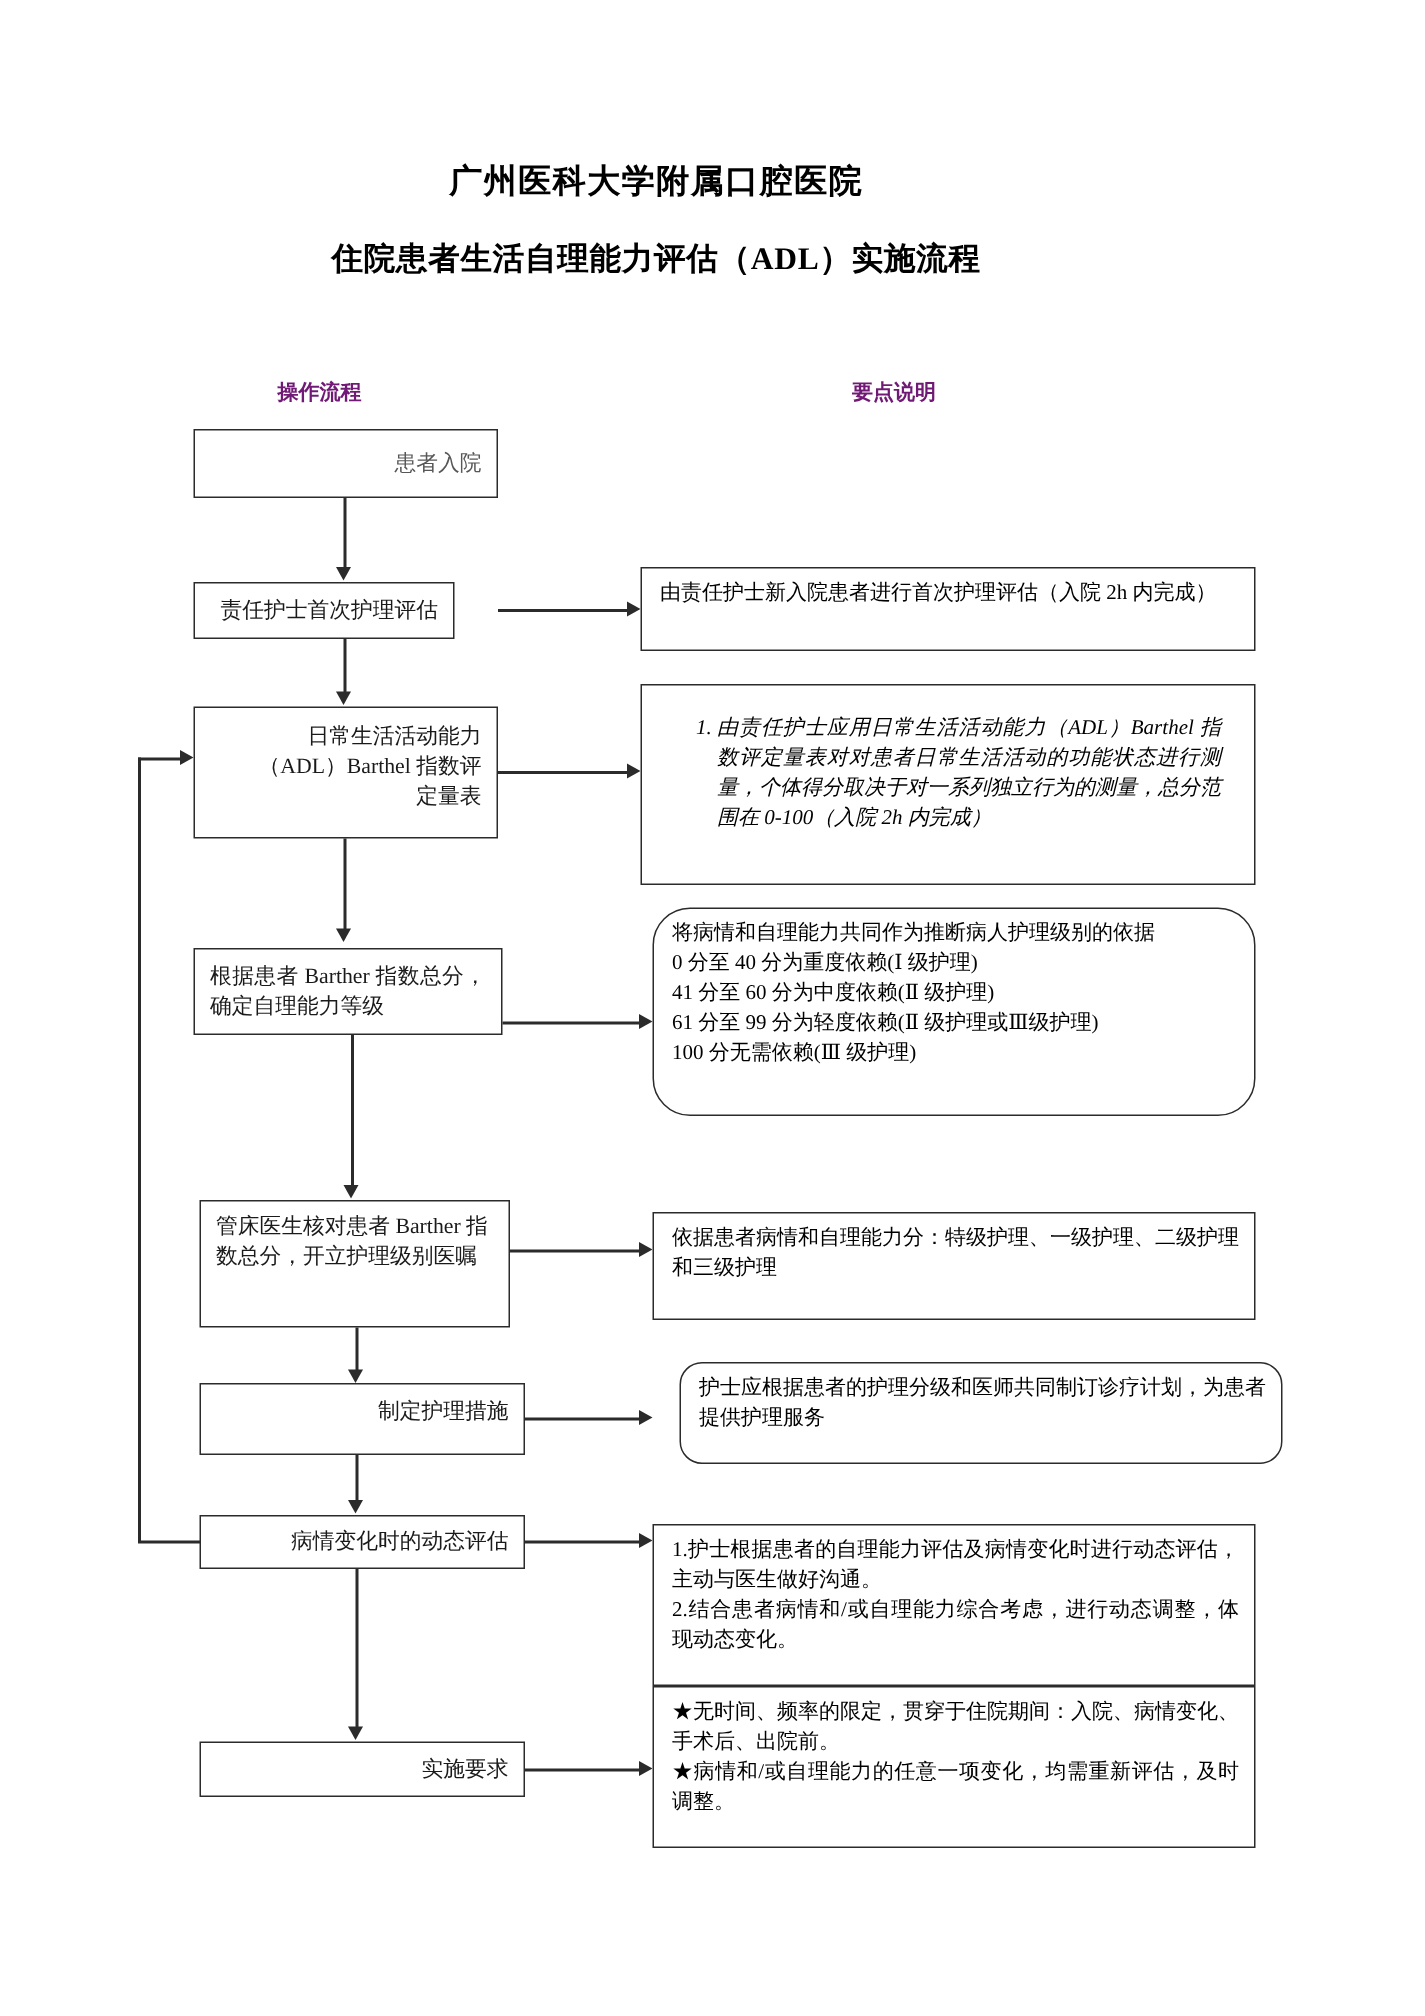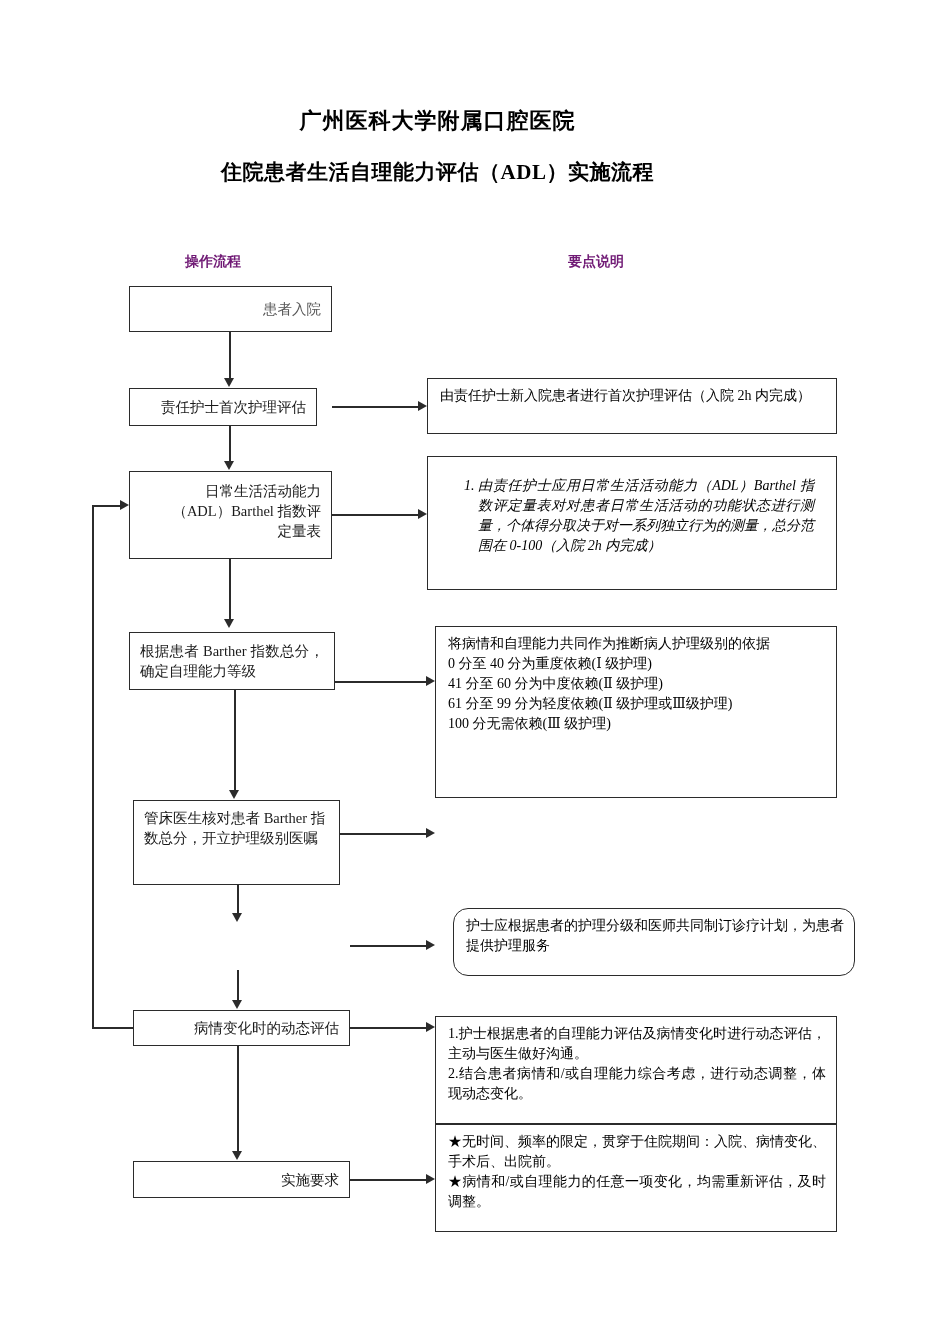--- a/index.html
+++ b/index.html
@@ -116,21 +116,21 @@
   <div class="col-header" id="hdr-flow">操作流程</div>
   <div class="col-header" id="hdr-notes">要点说明</div>
 
   <div class="box flow-box center" style="left:129px; top:286px; width:203px; height:46px; align-items:center;">
     <div class="inner muted">患者入院</div>
   </div>
 
   <div class="vline" style="left:229px; top:332px; height:48px;"></div>
   <div class="arrow-down" style="left:224px; top:378px;"></div>
 
-  <div class="box flow-box center" style="left:129px; top:388px; width:188px; height:38px; align-items:center;">
+  <div class="box flow-box center" style="left:129px; top:388px; width:174px; height:38px; align-items:center;">
     <div class="inner">责任护士首次护理评估</div>
   </div>
 
   <div class="hline" style="left:332px; top:406px; width:88px;"></div>
   <div class="arrow-right" style="left:418px; top:401px;"></div>
 
   <div class="vline" style="left:229px; top:426px; height:38px;"></div>
   <div class="arrow-down" style="left:224px; top:461px;"></div>
 
   <div class="box flow-box center" style="left:129px; top:471px; width:203px; height:88px; align-items:flex-start; padding-top:9px;">
@@ -158,20 +158,23 @@
   <div class="box flow-box left" style="left:133px; top:800px; width:207px; height:85px; align-items:flex-start; padding-top:7px;">
     <div class="inner">管床医生核对患者 Barther 指数总分，开立护理级别医嘱</div>
   </div>
 
   <div class="hline" style="left:340px; top:833px; width:88px;"></div>
   <div class="arrow-right" style="left:426px; top:828px;"></div>
 
   <div class="vline" style="left:237px; top:885px; height:30px;"></div>
   <div class="arrow-down" style="left:232px; top:913px;"></div>
 
+  <div class="box flow-box center" style="left:133px; top:922px; width:217px; height:48px; align-items:flex-start; padding-top:8px;">
+    <div class="inner">制定护理措施</div>
+  </div>
 
   <div class="hline" style="left:350px; top:945px; width:78px;"></div>
   <div class="arrow-right" style="left:426px; top:940px;"></div>
 
   <div class="vline" style="left:237px; top:970px; height:32px;"></div>
   <div class="arrow-down" style="left:232px; top:1000px;"></div>
 
   <div class="box flow-box center" style="left:133px; top:1010px; width:217px; height:36px; align-items:center;">
     <div class="inner">病情变化时的动态评估</div>
   </div>
@@ -197,28 +200,31 @@
   <div class="box note-box" style="left:427px; top:378px; width:410px; height:56px;">
     <div class="just">由责任护士新入院患者进行首次护理评估（入院 2h 内完成）</div>
   </div>
 
   <div class="box note-box" style="left:427px; top:456px; width:410px; height:134px;">
     <ol class="note-list">
       <li>由责任护士应用日常生活活动能力（ADL）Barthel 指数评定量表对对患者日常生活活动的功能状态进行测量，个体得分取决于对一系列独立行为的测量，总分范围在 0-100（入院 2h 内完成）</li>
     </ol>
   </div>
 
-  <div class="box note-box" style="left:435px; top:626px; width:402px; height:172px;">
+  <div class="box note-box" style="left:435px; top:605px; width:402px; height:139px;border-radius:25px;">
     <div class="just">将病情和自理能力共同作为推断病人护理级别的依据</div>
     <div class="plain">0 分至 40 分为重度依赖(Ⅰ 级护理)</div>
     <div class="plain">41 分至 60 分为中度依赖(Ⅱ 级护理)</div>
     <div class="plain">61 分至 99 分为轻度依赖(Ⅱ 级护理或Ⅲ级护理)</div>
     <div class="plain">100 分无需依赖(Ⅲ 级护理)</div>
   </div>
 
+  <div class="box note-box" style="left:435px; top:808px; width:402px; height:72px;">
+    <div class="just">依据患者病情和自理能力分：特级护理、一级护理、二级护理和三级护理</div>
+  </div>
 
   <div class="box note-box" style="left:453px; top:908px; width:402px; height:68px;border-radius:15px;">
     <div class="just">护士应根据患者的护理分级和医师共同制订诊疗计划，为患者提供护理服务</div>
   </div>
 
   <div class="box note-box" style="left:435px; top:1016px; width:402px; height:108px;">
     <div class="just">1.护士根据患者的自理能力评估及病情变化时进行动态评估，主动与医生做好沟通。</div>
     <div class="just">2.结合患者病情和/或自理能力综合考虑，进行动态调整，体现动态变化。</div>
   </div>
 

